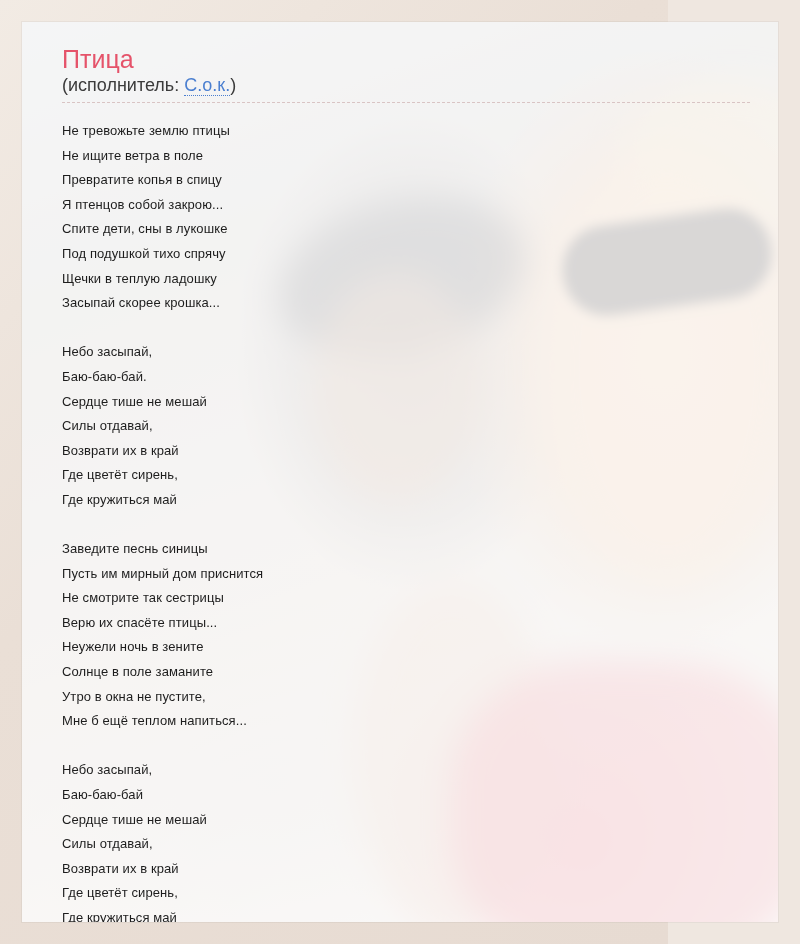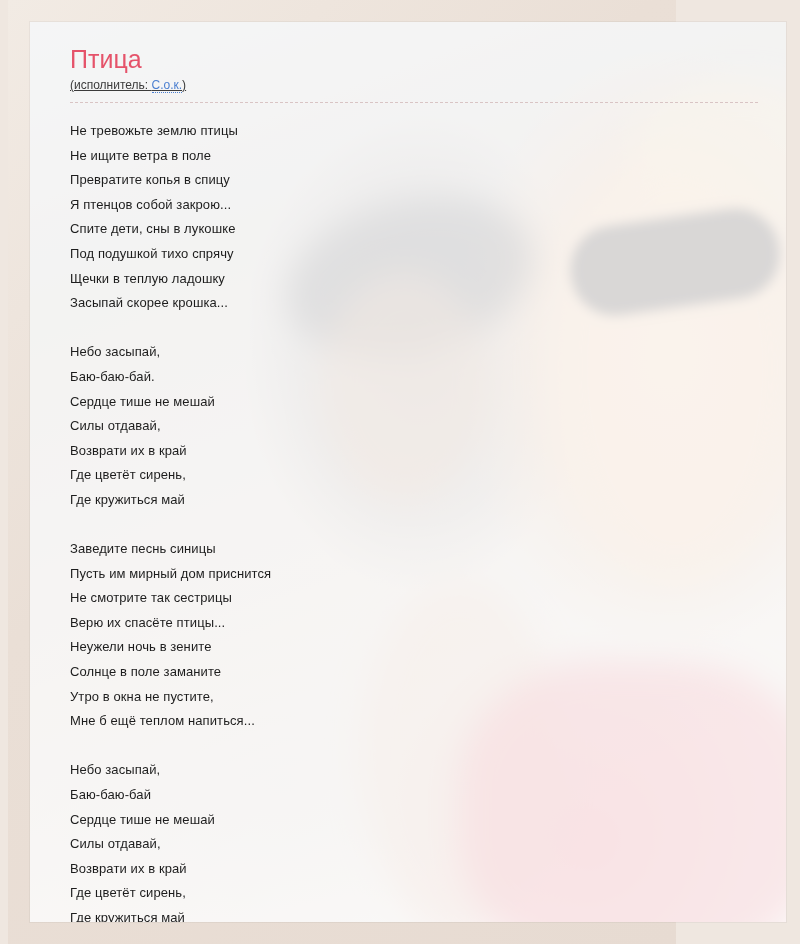--- a/index.html
+++ b/index.html
@@ -15,21 +15,20 @@
   }
   .page-frame {
     position: absolute;
     left: 0;
     top: 0;
     width: 668px;
     height: 944px;
     background: linear-gradient(135deg, #f2ebe4 0%, #eadfd6 40%, #e7dbd2 100%);
     box-sizing: border-box;
     padding: 22px 22px 22px 22px;
-    margin-left: 8px;
   }
   .card {
     position: relative;
     width: 756px;
     height: 900px;
     background: #ffffff;
     overflow: hidden;
     box-shadow: 0 0 0 1px rgba(0,0,0,0.04);
   }
   
@@ -94,24 +93,23 @@
   }
   .title {
     color: #e5536a;
     font-size: 25px;
     line-height: 30px;
     margin: 0 0 2px 14px;
     font-weight: normal;
   }
   .subtitle {
     margin: 0 0 8px 14px;
-    font-size: 12px;
+    font-size: 18px;
     color: #3b3b3b;
     line-height: 18px;
-    text-decoration: underline;
   }
   .subtitle a {
     color: #4b7fd0;
     text-decoration: none;
     border-bottom: 1px dotted #4b7fd0;
   }
   .divider {
     margin: 0 2px 16px 14px;
     border-top: 1px dashed #d9c4c4;
     height: 0;

